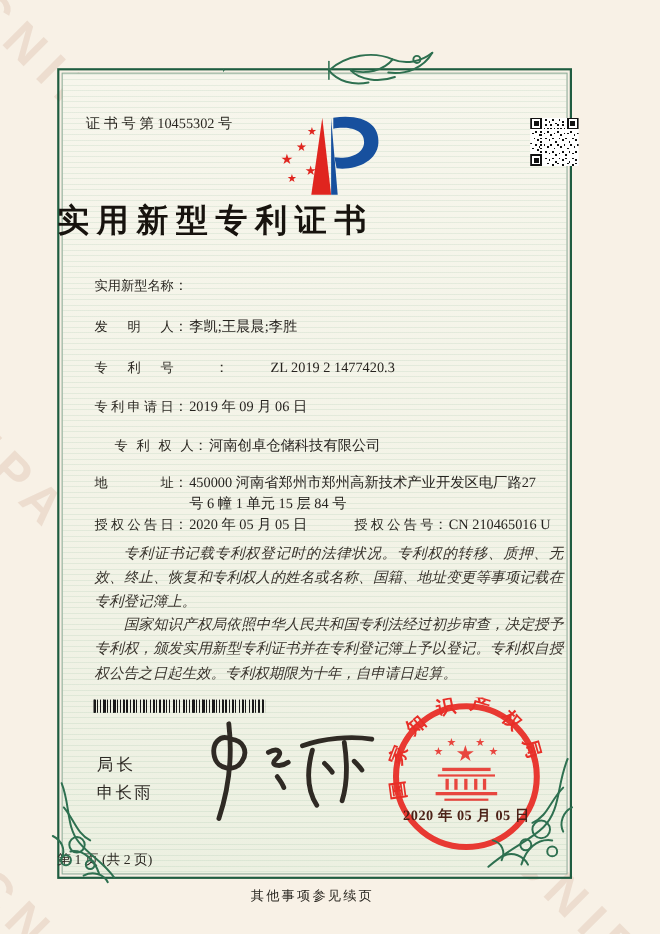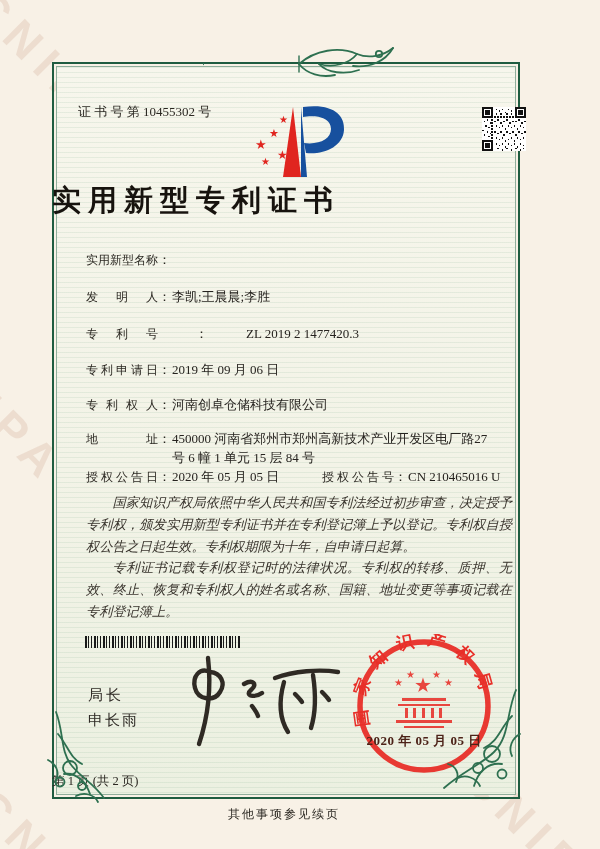--- a/index.html
+++ b/index.html
@@ -198,21 +198,21 @@
   <div class="abs row" style="top:325px;gap:37px;">
     <span class="lbl">专利号</span>
       <span class="colon">：</span>
     <span class="val">ZL 2019 2 1477420.3</span>
   </div>
   <div class="abs row" style="top:361px;">
     <span class="lbl">专利申请日</span>
       <span class="colon">：</span>
     <span class="val">2019 年 09 月 06 日</span>
   </div>
-  <div class="abs row" style="top:396px;">
+  <div class="abs row" style="top:396px;margin-left:18px;">
     <span class="lbl">专利权人</span>
       <span class="colon">：</span>
     <span class="val">河南创卓仓储科技有限公司</span>
   </div>
   <div class="abs row" style="top:430px;">
     <span class="lbl">地址</span>
       <span class="colon">：</span>
     <span class="val">
       <div>450000 河南省郑州市郑州高新技术产业开发区电厂路27</div>
       <div>号 6 幢 1 单元 15 层 84 号</div>
@@ -221,22 +221,22 @@
   <div class="abs row" style="top:468px;">
     <span class="lbl">授权公告日</span>
       <span class="colon">：</span>
     <span class="val val2col">2020 年 05 月 05 日</span>
     <span class="lbl">授权公告号</span>
       <span class="colon">：</span>
     <span class="val">CN 210465016 U</span>
   </div>
 
   <div class="abs paras">
+    <p>专利证书记载专利权登记时的法律状况。专利权的转移、质押、无效、终止、恢复和专利权人的姓名或名称、国籍、地址变更等事项记载在专利登记簿上。</p>
     <p>国家知识产权局依照中华人民共和国专利法经过初步审查，决定授予专利权，颁发实用新型专利证书并在专利登记簿上予以登记。专利权自授权公告之日起生效。专利权期限为十年，自申请日起算。</p>
-    <p>专利证书记载专利权登记时的法律状况。专利权的转移、质押、无效、终止、恢复和专利权人的姓名或名称、国籍、地址变更等事项记载在专利登记簿上。</p>
   </div>
 
   <div class="abs barcode"></div>
 
   <div class="abs sig-title">局长</div>
   <div class="abs sig-name">申长雨</div>
 
   <svg class="abs signature" width="172" height="98" viewBox="0 0 172 98">
     <g stroke="#2f2a24" stroke-width="4.4" fill="none" stroke-linecap="round" stroke-linejoin="round">
       <path d="M38,20 C28,15 20,24 23,36 C26,48 42,50 48,40 C54,31 49,21 38,20 Z"></path>

